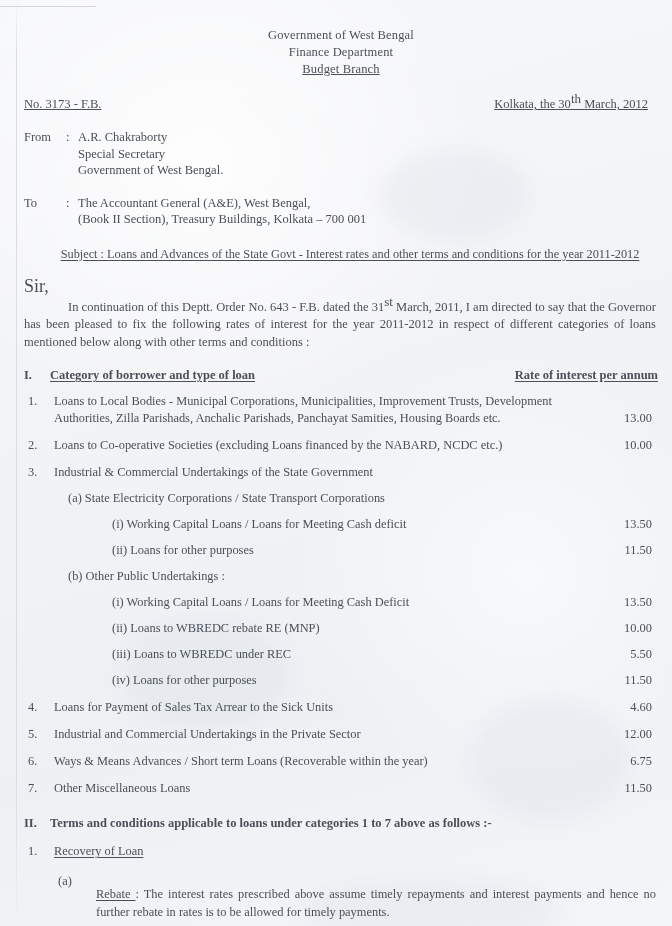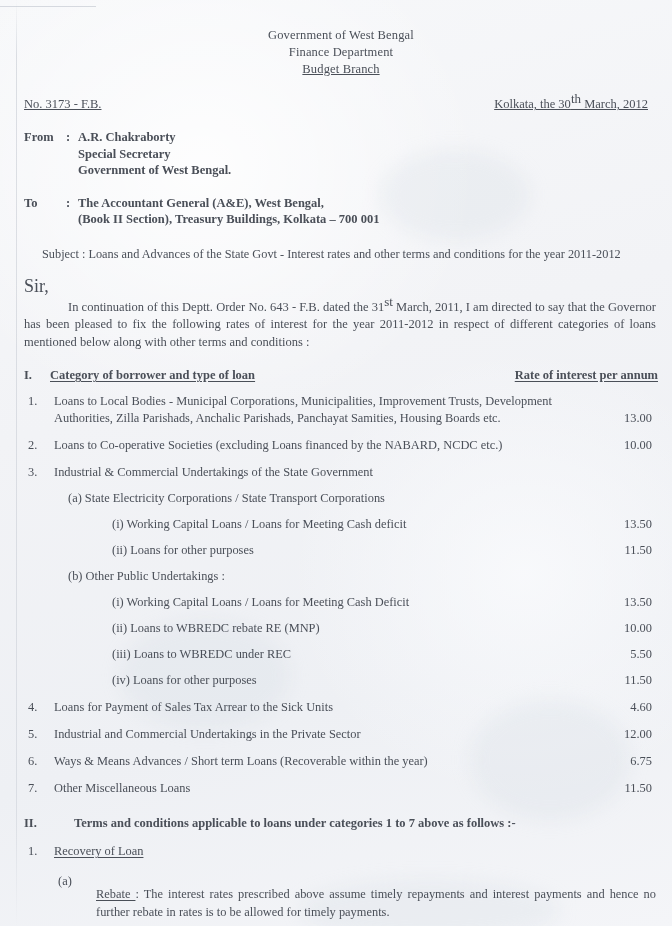--- a/index.html
+++ b/index.html
@@ -62,32 +62,34 @@
     align-items: baseline;
     margin-top: 19px;
     font-size: 12.5px;
   }
   .ref-no, .ref-date { text-decoration: underline; white-space: nowrap; }
   .ref-date { margin-right: 10px; }
   sup { font-size: 13px; vertical-align: super; line-height: 0; }
 
   
   .fromto { margin-top: 17px; font-size: 12.5px; line-height: 16.5px; }
-  .ft-row { display: flex; font-weight: bold; }
+  .ft-row { display: flex; }
   .ft-label { width: 42px; flex: 0 0 42px; }
   .ft-colon { width: 12px; flex: 0 0 12px; }
   .ft-body  { flex: 1 1 auto; }
   .block-to { margin-top: 16px; }
 
   
   .subject {
     margin-top: 19px;
     margin-left: 18px;
     font-size: 12.3px;
+    text-decoration: underline;
     text-underline-offset: 2px;
+    text-align: center;
   }
 
   .salutation { margin-top: 14px; font-size: 18px; }
 
   .para {
     margin-top: 2px;
     font-size: 12.5px;
     line-height: 17.5px;
     text-align: justify;
     text-indent: 44px;
@@ -134,21 +136,20 @@
   .lvl3 { margin-top: 9px; }
   .lvl3 .marker { width: 0; margin-left: 88px; }
 
   
   .sec2-head {
     display: flex;
     margin-top: 19px;
     font-size: 12.5px;
     font-weight: bold;
     align-items: center;
-    gap: 24px;
   }
   .sec2-head .num { width: 26px; flex: 0 0 26px; }
 
   .sub-head {
     display: flex;
     margin-top: 13px;
     font-size: 12.4px;
     align-items: baseline;
   }
   .sub-head .num { width: 26px; flex: 0 0 26px; margin-left: 4px; }

